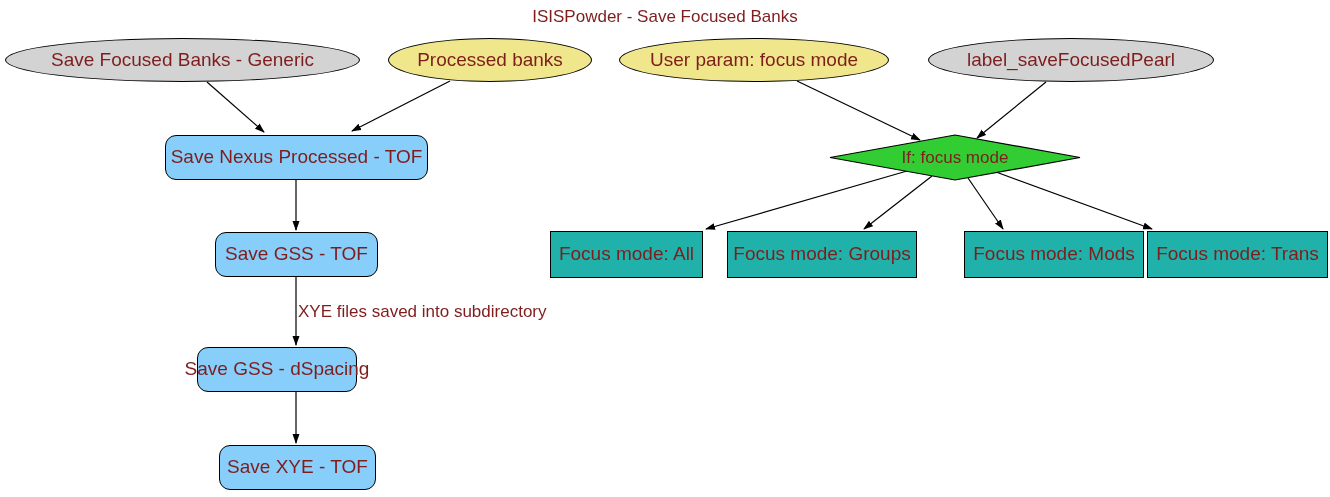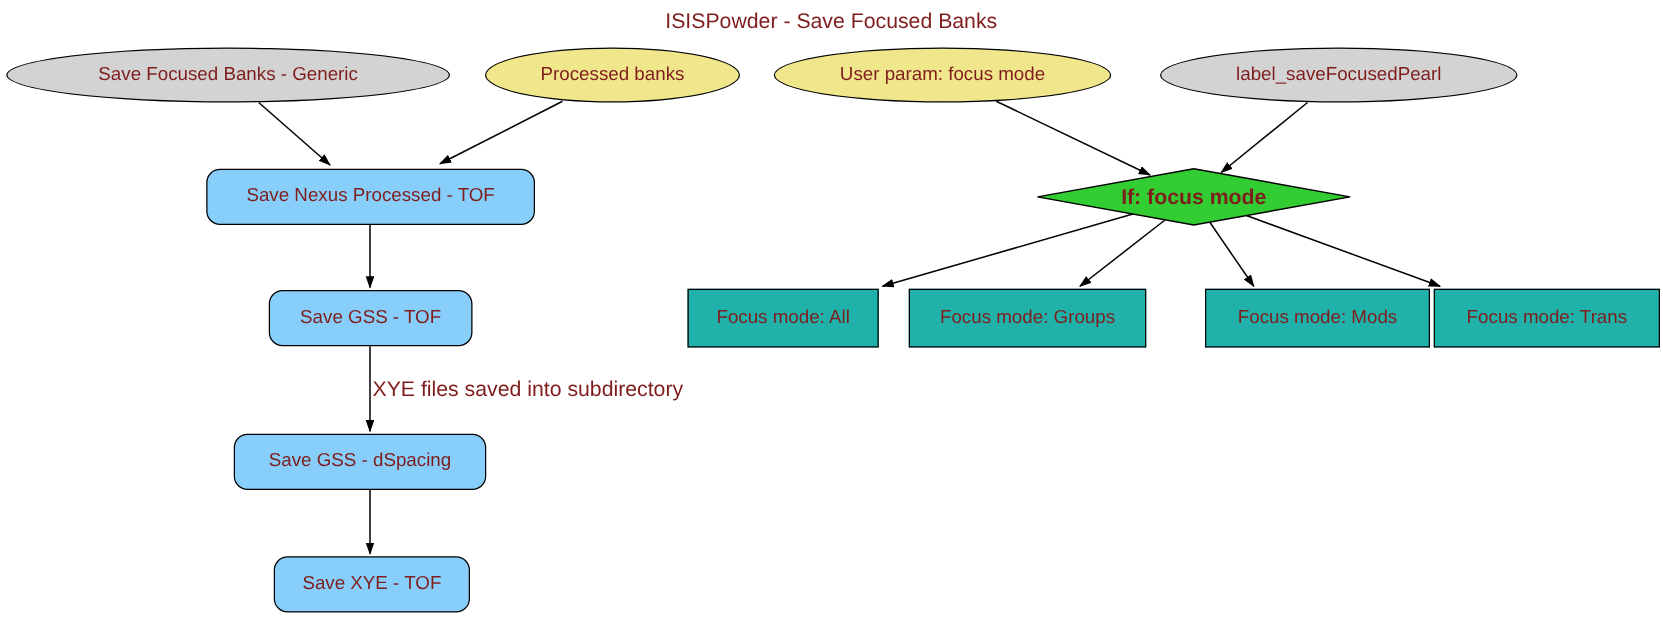--- a/index.html
+++ b/index.html
@@ -16,42 +16,41 @@
     position: absolute;
     left: 0; top: 0;
     width: 1330px; height: 497px;
   }
   .node {
     position: absolute;
     box-sizing: border-box;
     display: flex;
     align-items: center;
     justify-content: center;
-    font-size: 15px;
+    font-size: 19px;
     line-height: 1.1;
     white-space: nowrap;
     border: 1px solid #000000;
     text-align: center;
   }
   .ellipse { border-radius: 50%; }
   .fill-grey  { background: #d3d3d3; }
   .fill-khaki { background: #f0e68c; }
   .process {
     background: #87cefa;
     border-radius: 11px;
   }
   .outcome { background: #20b2aa; }
   .diamond-label {
     position: absolute;
     display: flex;
     align-items: center;
     justify-content: center;
     font-size: 17px;
     white-space: nowrap;
-    font-weight: bold;
   }
   .title {
     position: absolute;
     left: 0;
     top: 7px;
     width: 1330px;
     text-align: center;
     font-size: 17px;
   }
   .edge-label {
@@ -95,21 +94,21 @@
   <div class="node ellipse fill-grey" style="left:5px; top:38px; width:355px; height:44px;">Save Focused Banks - Generic</div>
 
   <div class="node ellipse fill-khaki" style="left:388px; top:38px; width:204px; height:44px;">Processed banks</div>
 
   <div class="node process" style="left:165px; top:135px; width:263px; height:45px;">Save Nexus Processed - TOF</div>
 
   <div class="node process" style="left:215px; top:232px; width:163px; height:45px;">Save GSS - TOF</div>
 
   <div class="edge-label">XYE files saved into subdirectory</div>
 
-  <div class="node process" style="left:187px; top:347px; width:202px; height:45px;">Save GSS - dSpacing</div>
+  <div class="node process" style="left:197px; top:347px; width:160px; height:45px;">Save GSS - dSpacing</div>
 
   <div class="node process" style="left:219px; top:445px; width:157px; height:45px;">Save XYE - TOF</div>
 
   <div class="node ellipse fill-khaki" style="left:619px; top:38px; width:270px; height:44px;">User param: focus mode</div>
 
   <div class="node ellipse fill-grey" style="left:928px; top:38px; width:286px; height:44px;">label_saveFocusedPearl</div>
 
   <div class="diamond-label" style="left:880px; top:146px; width:150px; height:23px;">If: focus mode</div>
 
   <div class="node outcome" style="left:550px; top:231px; width:153px; height:47px;">Focus mode: All</div>

